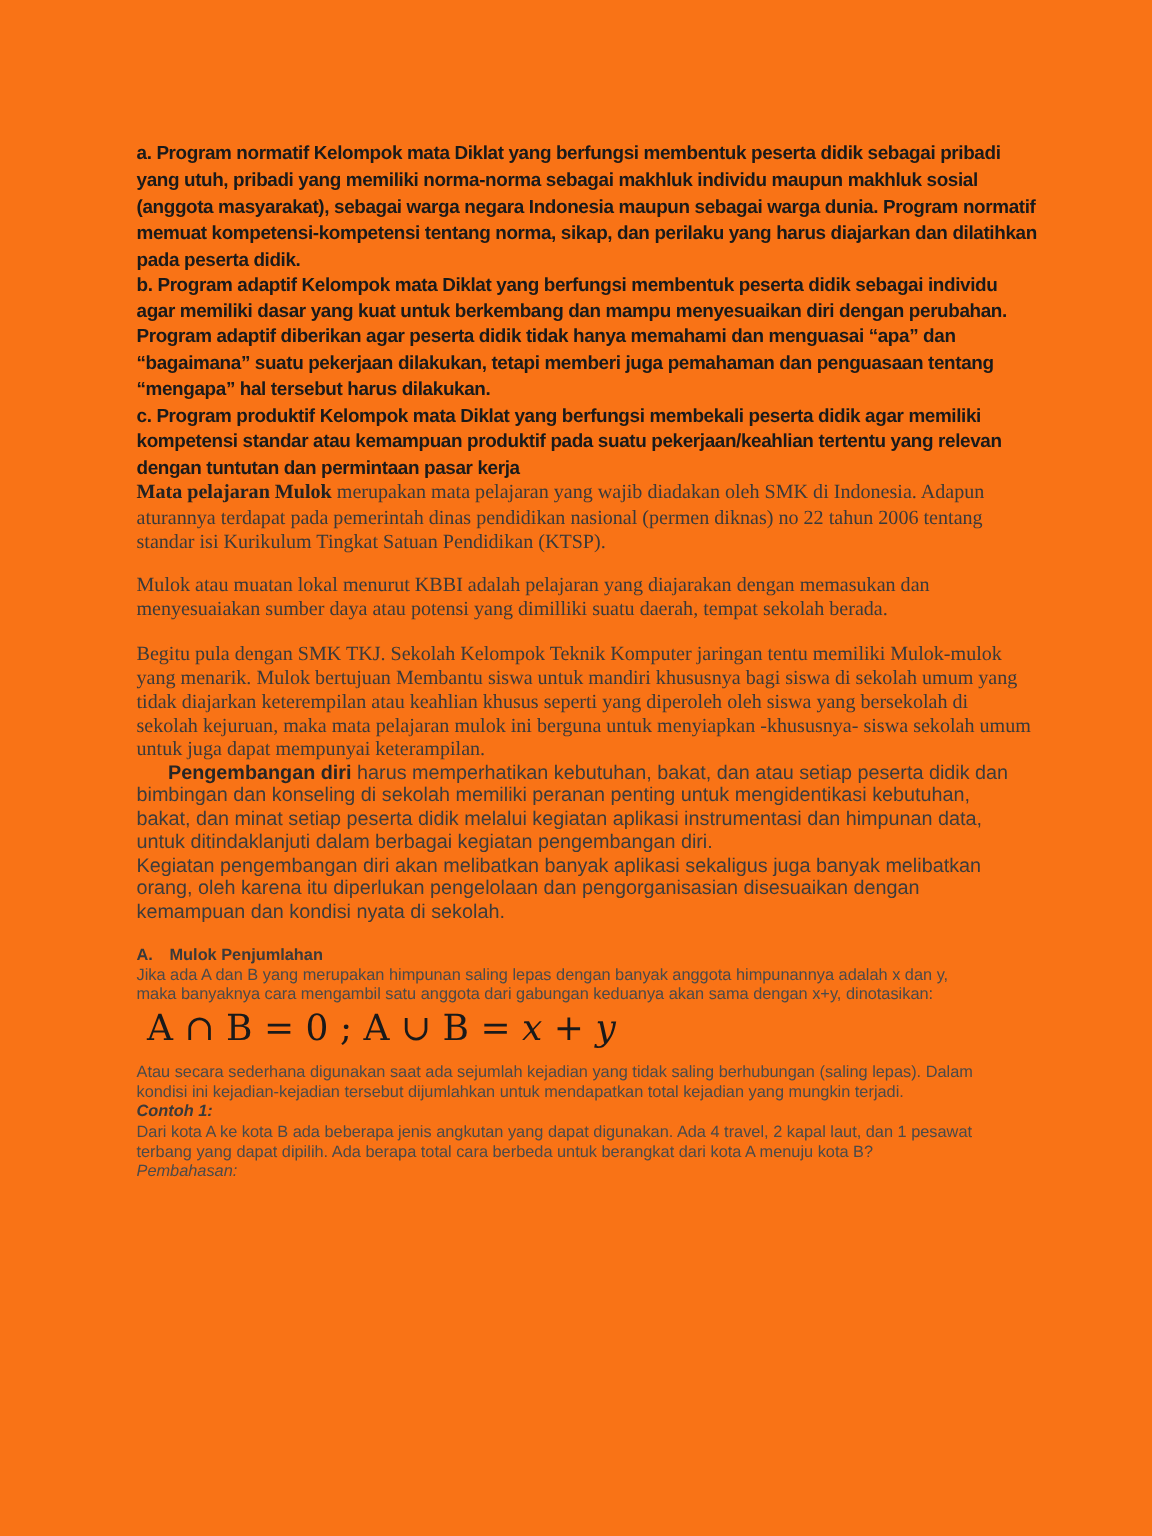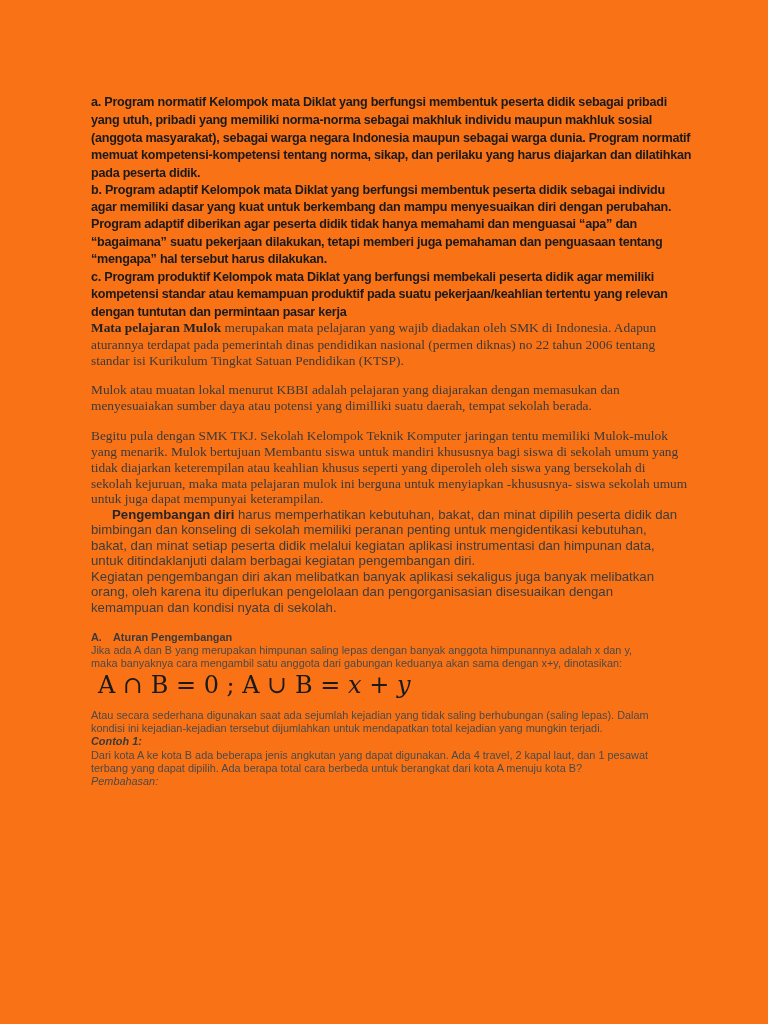--- a/index.html
+++ b/index.html
@@ -101,31 +101,31 @@
     <div class="line" style="top:398px">menyesuaiakan sumber daya atau potensi yang dimilliki suatu daerah, tempat sekolah berada.</div>
 
     <div class="line" style="top:428px">Begitu pula dengan SMK TKJ. Sekolah Kelompok Teknik Komputer jaringan tentu memiliki Mulok-mulok</div>
     <div class="line" style="top:444px">yang menarik. Mulok bertujuan Membantu siswa untuk mandiri khususnya bagi siswa di sekolah umum yang</div>
     <div class="line" style="top:460px">tidak diajarkan keterempilan atau keahlian khusus seperti yang diperoleh oleh siswa yang bersekolah di</div>
     <div class="line" style="top:476px">sekolah kejuruan, maka mata pelajaran mulok ini berguna untuk menyiapkan -khususnya- siswa sekolah umum</div>
     <div class="line" style="top:491px">untuk juga dapat mempunyai keterampilan.</div>
   </div>
 
   <div class="s3">
-    <div class="line" style="top:507px"><b>Pengembangan diri</b><span> harus memperhatikan kebutuhan, bakat, dan minat dipilih peserta didik dan</span></div>
+    <div class="line" style="top:507px"><b>Pengembangan diri</b><span> harus memperhatikan kebutuhan, bakat, dan atau setiap peserta didik dan</span></div>
     <div class="line" style="top:522px">bimbingan dan konseling di sekolah memiliki peranan penting untuk mengidentikasi kebutuhan,</div>
     <div class="line" style="top:538px">bakat, dan minat setiap peserta didik melalui kegiatan aplikasi instrumentasi dan himpunan data,</div>
     <div class="line" style="top:553px">untuk ditindaklanjuti dalam berbagai kegiatan pengembangan diri.</div>
     <div class="line" style="top:569px">Kegiatan pengembangan diri akan melibatkan banyak aplikasi sekaligus juga banyak melibatkan</div>
     <div class="line" style="top:584px">orang, oleh karena itu diperlukan pengelolaan dan pengorganisasian disesuaikan dengan</div>
     <div class="line" style="top:600px">kemampuan dan kondisi nyata di sekolah.</div>
   </div>
 
   <div class="s4">
-    <div class="line heading" style="top:631px"><span class="num">A.</span><span>Aturan Pengembangan</span></div>
+    <div class="line heading" style="top:631px"><span class="num">A.</span><span>Mulok Penjumlahan</span></div>
     <div class="line" style="top:644px">Jika ada A dan B yang merupakan himpunan saling lepas dengan banyak anggota himpunannya adalah x dan y,</div>
     <div class="line" style="top:657px">maka banyaknya cara mengambil satu anggota dari gabungan keduanya akan sama dengan x+y, dinotasikan:</div>
 
     <div class="formula"><span>A ∩ B = 0 ; A ∪ B = </span><i>x</i><span> + </span><i>y</i></div>
 
     <div class="line" style="top:709px">Atau secara sederhana digunakan saat ada sejumlah kejadian yang tidak saling berhubungan (saling lepas). Dalam</div>
     <div class="line" style="top:722px">kondisi ini kejadian-kejadian tersebut dijumlahkan untuk mendapatkan total kejadian yang mungkin terjadi.</div>
     <div class="line contoh" style="top:735px">Contoh 1:</div>
     <div class="line" style="top:749px">Dari kota A ke kota B ada beberapa jenis angkutan yang dapat digunakan. Ada 4 travel, 2 kapal laut, dan 1 pesawat</div>
     <div class="line" style="top:762px">terbang yang dapat dipilih. Ada berapa total cara berbeda untuk berangkat dari kota A menuju kota B?</div>

